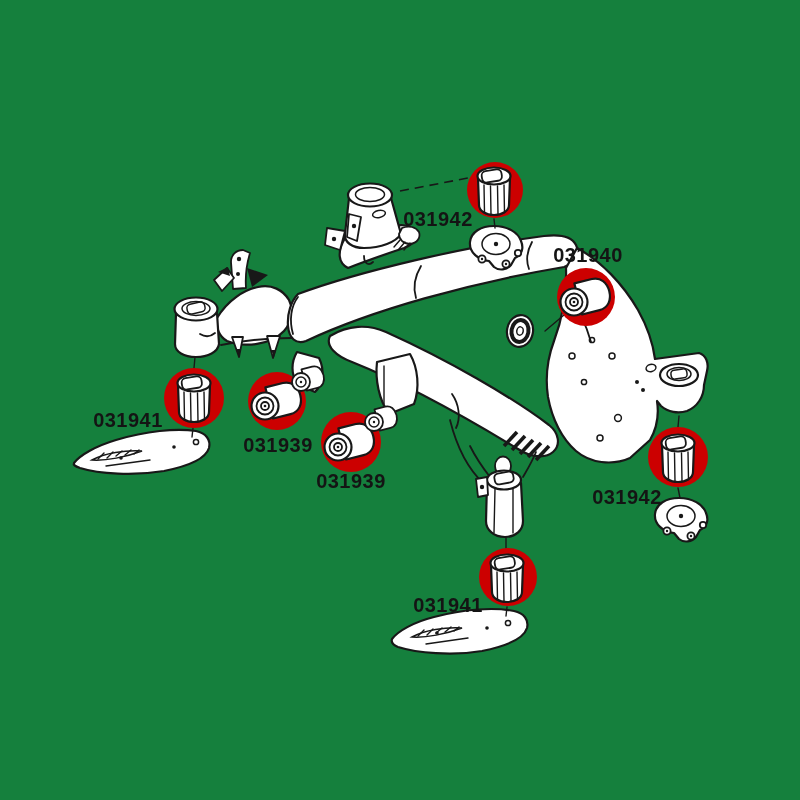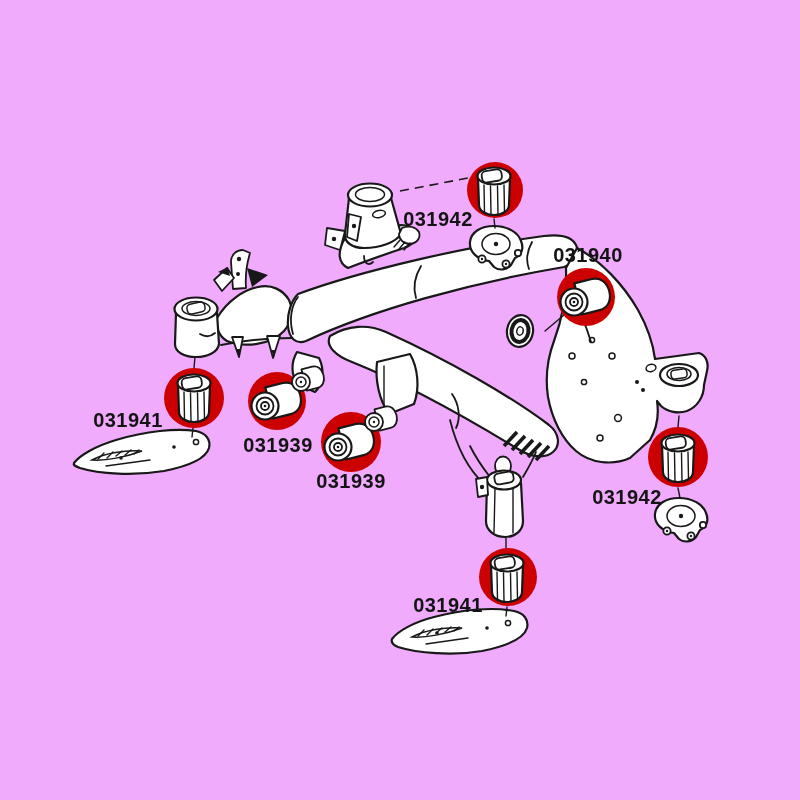--- a/index.html
+++ b/index.html
@@ -1,16 +1,16 @@
 <!DOCTYPE html>
 <html><head>
 <meta charset="utf-8">
 <style>
   html,body{margin:0;padding:0;background:#ffffff;}
-  .canvas{width:800px;height:800px;position:relative;background:#f0abfc;overflow:hidden;}
+  .canvas{width:800px;height:800px;position:relative;background:#15803d;overflow:hidden;}
   svg{display:block;}
   .ln  { fill:#ffffff; stroke:#181818; stroke-width:2.2; stroke-linejoin:round; }
   .ln2 { fill:#ffffff; stroke:#181818; stroke-width:1.8; stroke-linejoin:round; }
   .ln3 { fill:none;    stroke:#181818; stroke-width:1.5; }
   .ct  { fill:none;    stroke:#181818; stroke-width:1.8; stroke-linecap:round; }
   .th  { fill:none;    stroke:#181818; stroke-width:1.4; stroke-linecap:round; }
   .dash{ fill:none;    stroke:#181818; stroke-width:1.6; stroke-dasharray:9 6; }
   .hatch{ fill:none;   stroke:#181818; stroke-width:3.6; }
   .dot { fill:#181818; stroke:none; }
   .dark{ fill:#181818; stroke:none; }

